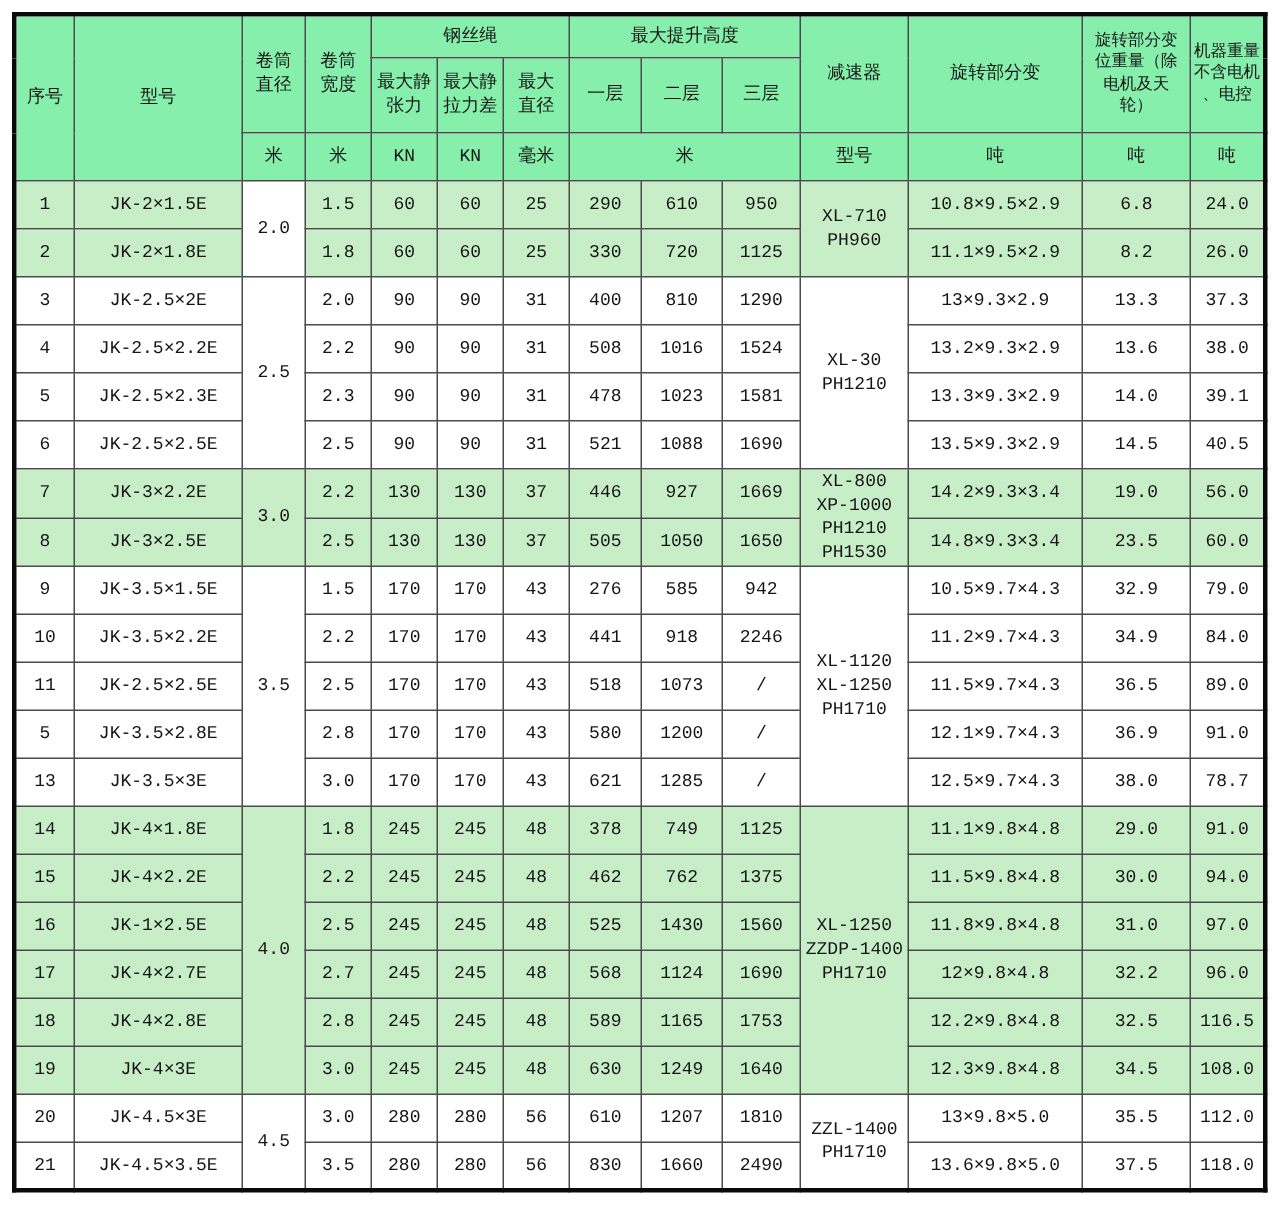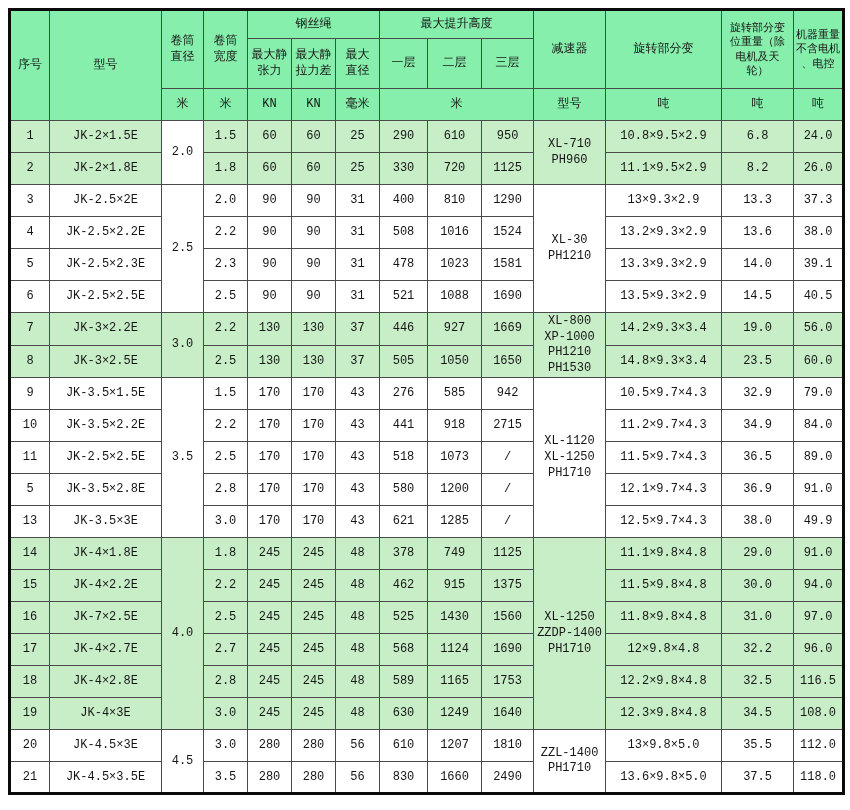--- a/index.html
+++ b/index.html
@@ -253,21 +253,21 @@
         </tr>
         <tr>
           <td>10</td>
           <td>JK-3.5×2.2E</td>
           <td>2.2</td>
           <td>170</td>
           <td>170</td>
           <td>43</td>
           <td>441</td>
           <td>918</td>
-          <td>2715</td>
+          <td>2246</td>
           <td>11.2×9.7×4.3</td>
           <td>34.9</td>
           <td>84.0</td>
         </tr>
         <tr>
           <td>11</td>
           <td>JK-2.5×2.5E</td>
           <td>2.5</td>
           <td>170</td>
           <td>170</td>
@@ -298,21 +298,21 @@
           <td>JK-3.5×3E</td>
           <td>3.0</td>
           <td>170</td>
           <td>170</td>
           <td>43</td>
           <td>621</td>
           <td>1285</td>
           <td>/</td>
           <td>12.5×9.7×4.3</td>
           <td>38.0</td>
-          <td>49.9</td>
+          <td>78.7</td>
         </tr>
         <tr class="shaded">
           <td>14</td>
           <td>JK-4×1.8E</td>
           <td rowspan="6" class="cell-bg-green">4.0</td>
           <td>1.8</td>
           <td>245</td>
           <td>245</td>
           <td>48</td>
           <td>378</td>
@@ -326,29 +326,29 @@
           <td>91.0</td>
         </tr>
         <tr class="shaded">
           <td>15</td>
           <td>JK-4×2.2E</td>
           <td>2.2</td>
           <td>245</td>
           <td>245</td>
           <td>48</td>
           <td>462</td>
-          <td>915</td>
+          <td>762</td>
           <td>1375</td>
           <td>11.5×9.8×4.8</td>
           <td>30.0</td>
           <td>94.0</td>
         </tr>
         <tr class="shaded">
           <td>16</td>
-          <td>JK-7×2.5E</td>
+          <td>JK-1×2.5E</td>
           <td>2.5</td>
           <td>245</td>
           <td>245</td>
           <td>48</td>
           <td>525</td>
           <td>1430</td>
           <td>1560</td>
           <td>11.8×9.8×4.8</td>
           <td>31.0</td>
           <td>97.0</td>

